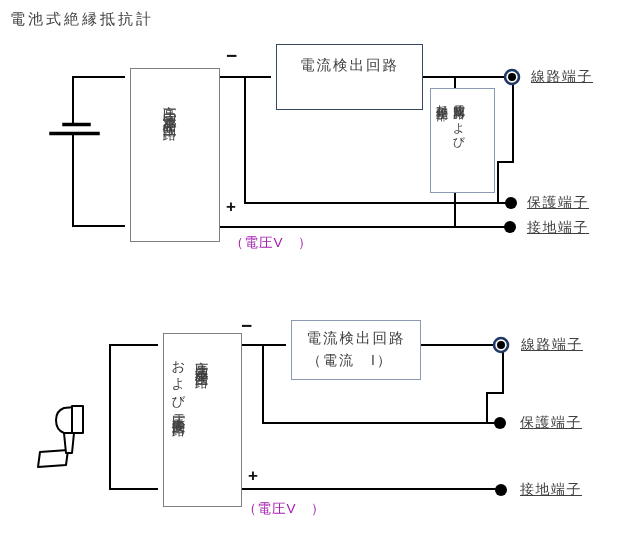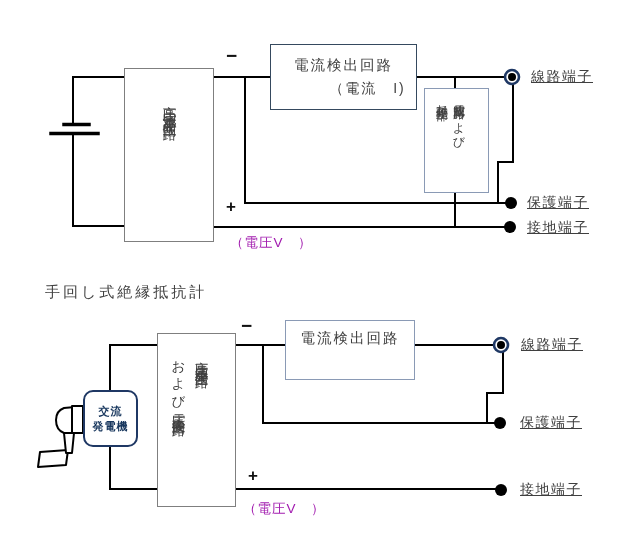--- a/index.html
+++ b/index.html
@@ -3,21 +3,21 @@
 <meta charset="utf-8">
 <style>
   html,body{margin:0;padding:0;background:#ffffff;}
   .canvas{
     position:relative;width:622px;height:537px;background:#ffffff;overflow:hidden;
     font-family:"Liberation Sans","DejaVu Sans",sans-serif;color:#3f3f3f;
   }
   .layer{position:absolute;left:0;top:0;}
   .abs{position:absolute;white-space:nowrap;}
   .title{font-size:15px;letter-spacing:3px;color:#3f3f3f;}
-  .box{position:absolute;background:#ffffff;box-sizing:border-box;}
+  .box{position:absolute;background:#ffffff;box-sizing:border-box;margin-left:6px;}
   .box.gray{border:1.5px solid #7f7f7f;}
   .box.darkblue{border:1.5px solid #35495e;}
   .box.lightblue{border:1.5px solid #8a9ab5;}
   .vtext{
     position:absolute;writing-mode:vertical-rl;text-orientation:upright;
     white-space:nowrap;color:#3f3f3f;
   }
   .v14{font-size:14px;letter-spacing:3px;}
   .v13{font-size:13.5px;letter-spacing:2px;}
   .v12{font-size:12px;letter-spacing:1px;}
@@ -86,54 +86,50 @@
       <rect x="72" y="406" width="11" height="27"></rect>
     </g>
     <g>
       <circle cx="501" cy="345" r="7" fill="#ffffff" stroke="#1f3864" stroke-width="2.6"></circle>
       <circle cx="501" cy="345" r="4" fill="#000000"></circle>
     </g>
     <circle cx="500" cy="423" r="6" fill="#000000"></circle>
     <circle cx="501" cy="490" r="6" fill="#000000"></circle>
   </svg>
 
+  <div class="abs title" style="left:10px;top:10px;">電池式絶縁抵抗計</div>
 
   <div class="box gray" style="left:124px;top:68px;width:90px;height:174px;"></div>
   <div class="vtext v14" style="left:161px;top:95px;">高圧電源発生回路</div>
 
   <div class="box darkblue" style="left:270px;top:44px;width:147px;height:66px;">
     <div class="detect-line1">電流検出回路</div>
-    <div class="detect-line2 shift-r">（電流　I)</div>
   </div>
 
   <div class="box lightblue" style="left:424px;top:88px;width:65px;height:105px;"></div>
   <div class="vtext v12" style="left:450px;top:95px;">放電回路および</div>
   <div class="vtext v12" style="left:433px;top:95px;">起動停止部</div>
 
   <div class="abs sign-minus" style="left:226px;top:45px;">−</div>
   <div class="abs sign-plus" style="left:226px;top:197px;">+</div>
   <div class="abs voltage" style="left:230px;top:234px;">（電圧V　）</div>
 
   <div class="abs term-label" style="left:531px;top:68px;">線路端子</div>
   <div class="abs term-label" style="left:527px;top:194px;">保護端子</div>
   <div class="abs term-label" style="left:527px;top:219px;">接地端子</div>
 
-  <div class="abs title" style="left:45px;top:283px;">手回し式絶縁抵抗計</div>
 
-  <div class="genbox">
-    <span>交流</span>
-    <span>発電機</span>
-  </div>
 
   <div class="box gray" style="left:157px;top:333px;width:79px;height:174px;"></div>
   <div class="vtext v13" style="left:192px;top:351px;">高圧電源発生回路</div>
   <div class="vtext v13" style="left:169px;top:351px;">および電圧変換回路</div>
 
   <div class="box lightblue" style="left:285px;top:320px;width:130px;height:60px;">
     <div class="detect-line1" style="margin-top:8px;">電流検出回路</div>
+    <div class="detect-line2 shift-l" style="margin-top:4px;">（電流　I）</div>
   </div>
 
   <div class="abs sign-minus" style="left:241px;top:315px;">−</div>
   <div class="abs sign-plus" style="left:248px;top:466px;">+</div>
   <div class="abs voltage" style="left:243px;top:500px;">（電圧V　）</div>
 
   <div class="abs term-label" style="left:521px;top:336px;">線路端子</div>
   <div class="abs term-label" style="left:520px;top:414px;">保護端子</div>
   <div class="abs term-label" style="left:520px;top:481px;">接地端子</div>
 

